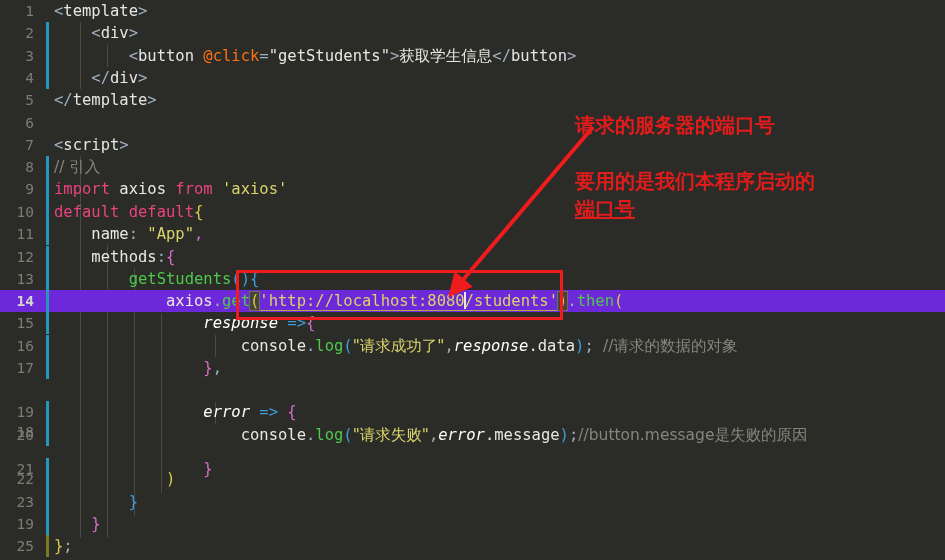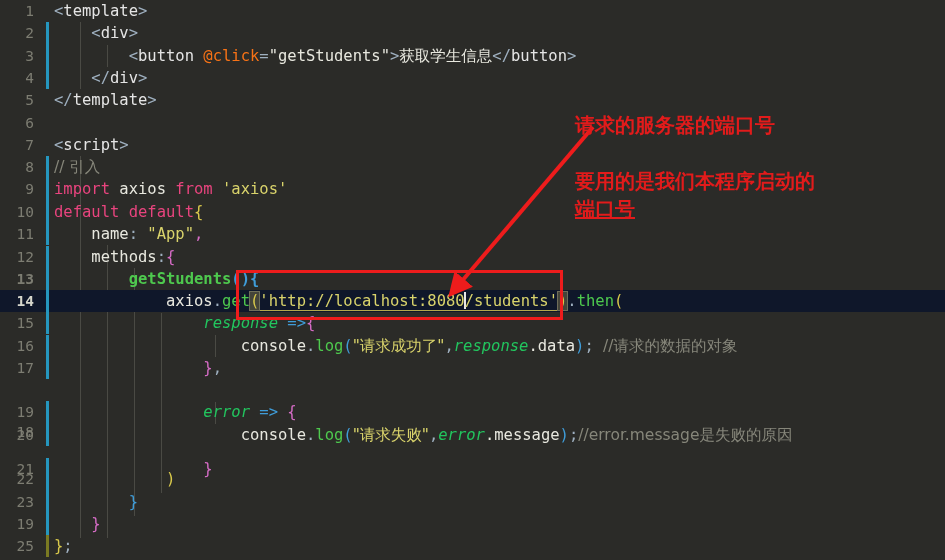--- a/index.html
+++ b/index.html
@@ -17,21 +17,21 @@
   .code-area{position:absolute;left:0;top:0;width:945px;height:560px;}
 
   .line{
     position:relative;
     height:22.3px;
     line-height:22.3px;
     white-space:pre;
     font-size:15.5px;
     letter-spacing:0px;
   }
-  .line.active{background:#0f172a;}
+  .line.active{background:#6d28d9;}
 
   .gutter-num{
     position:absolute;left:0;top:0;width:34px;
     text-align:right;
     color:#7d7d72;
     font-size:14.5px;
     line-height:22.3px;
     font-family:"DejaVu Sans Mono","Liberation Mono",monospace;
   }
   .line.active .gutter-num{color:#d7d7cc;font-weight:bold;}
@@ -54,21 +54,21 @@
   .guide{position:absolute;width:1px;background:#4a4a44;}
 
   
   .k     {color:#e8447e;}   
   .tag   {color:#e5e5e5;}
   .punct {color:#9fb0c0;}
   .attr  {color:#f97316;}
   .str   {color:#d9d36b;}
   .fn    {color:#4ec94e;}
   .prop  {color:#e8e8df;}
-  .ital  {color:#22c55e;font-style:italic;text-align:right;}
+  .ital  {color:#ffffff;font-style:italic;text-align:right;}
   .cmt   {color:#86867a;}
   .txt   {color:#e8e8df;}
   .b1    {color:#3f9cd8;}   
   .b2    {color:#d66cc6;}   
   .b3    {color:#d9c94b;}
   .cjk   {font-family:"DejaVu Sans","Liberation Sans",sans-serif;}
 
   
   .sel-box{
     background:#44443a;
@@ -183,21 +183,21 @@
       <span class="chg mod"></span>
       <span class="code-text">    <span class="prop">name</span><span class="punct">: </span><span class="str">"App"</span><span class="b2">,</span></span>
     </div>
 
     <div class="line" style="top:246px;position:absolute;width:855px;">
       <span class="gutter-num">12</span>
       <span class="chg mod"></span>
       <span class="code-text">    <span class="prop">methods</span><span class="punct">:</span><span class="b2">{</span></span>
     </div>
 
-    <div class="line" style="top:267.6px;position:absolute;width:898px;font-weight:bold;">
+    <div class="line" style="top:267.6px;position:absolute;width:898px;">
       <span class="gutter-num">13</span>
       <span class="chg mod"></span>
       <span class="code-text">        <span class="fn">getStudents</span><span class="b1">(</span><span class="b1">)</span><span class="b1">{</span></span>
     </div>
 
     <div class="line active" style="top:289.9px;position:absolute;width:945px;">
       <span class="gutter-num">14</span>
       <span class="chg mod"></span>
       <span class="code-text">            <span class="txt">axios</span><span class="punct">.</span><span class="fn">get</span><span class="b3 sel-box">(</span><span class="str sq-underline">'http://localhost:8080</span><span class="caret"></span><span class="str sq-underline">/students'</span><span class="b3 sel-box">)</span><span class="punct">.</span><span class="fn">then</span><span class="b3">(</span></span>
     </div>
@@ -228,21 +228,21 @@
 
     <div class="line" style="top:401.4px;position:absolute;width:945px;padding-left:34px;">
       <span class="gutter-num">19</span>
       <span class="chg mod"></span>
       <span class="code-text">                <span class="ital">error</span><span class="b1"> =&gt; </span><span class="b2">{</span></span>
     </div>
 
     <div class="line" style="top:423.7px;position:absolute;width:945px;">
       <span class="gutter-num">20</span>
       <span class="chg mod"></span>
-      <span class="code-text">                    <span class="txt">console</span><span class="punct">.</span><span class="fn">log</span><span class="b1">(</span><span class="str cjk">"请求失败"</span><span class="punct">,</span><span class="ital">error</span><span class="txt">.message</span><span class="b1">)</span><span class="punct">;</span><span class="cmt cjk">//error.message是失败的原因</span></span>
+      <span class="code-text">                    <span class="txt">console</span><span class="punct">.</span><span class="fn">log</span><span class="b1">(</span><span class="str cjk">"请求失败"</span><span class="punct">,</span><span class="ital">error</span><span class="txt">.message</span><span class="b1">)</span><span class="punct">;</span><span class="cmt cjk">//button.message是失败的原因</span></span>
     </div>
 
     <div class="line" style="top:446px;position:absolute;width:926px;margin-top:12px;">
       <span class="gutter-num">21</span>
       <span class="chg mod"></span>
       <span class="code-text">                <span class="b2">}</span></span>
     </div>
 
     <div class="line" style="top:468.3px;position:absolute;width:796px;padding-left:44px;">
       <span class="gutter-num">22</span>

